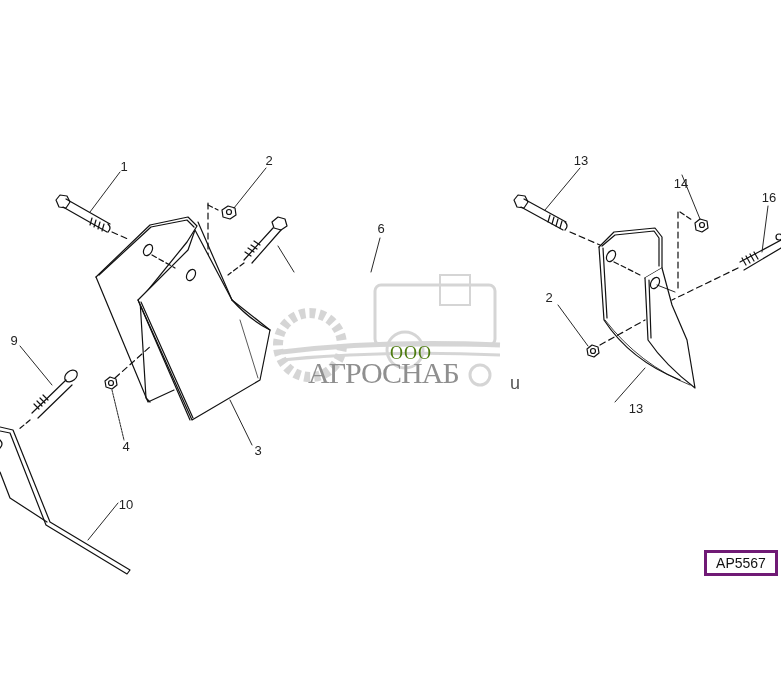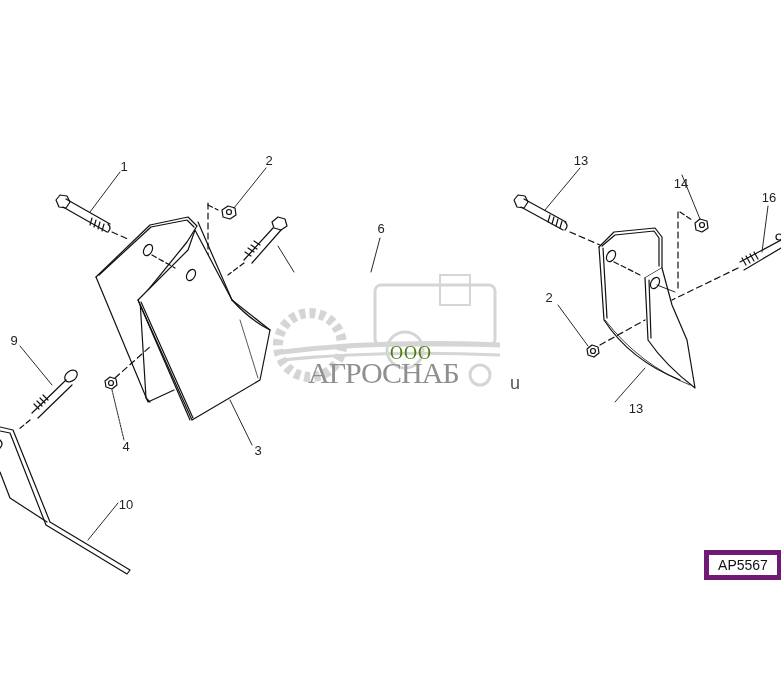--- a/index.html
+++ b/index.html
@@ -2,21 +2,21 @@
 <html><head>
 <meta charset="utf-8">
 <style>
   html, body { margin: 0; padding: 0; background: #ffffff; }
   body { width: 781px; height: 681px; position: relative; overflow: hidden; font-family: "Liberation Sans", sans-serif; }
   #stage { position: absolute; left: 0; top: 0; width: 781px; height: 681px; }
   svg { position: absolute; left: 0; top: 0; }
   .callout { position: absolute; font-family: "Liberation Sans", sans-serif; font-size: 13px; color: #222; width: 24px; height: 18px; text-align: center; line-height: 18px; }
   .callout::before { content: ""; position: absolute; width: 16px; height: 16px; border-radius: 50%; background: #dcdcdc; left: 4px; top: 0px; z-index: -1; }
   .callout span { position: relative; }
-  .ref-box { position: absolute; left: 704px; top: 550px; width: 68px; height: 20px; border: 5px solid #701a75; font-size: 14px; line-height: 20px; text-align: center; color: #111; background: #fff; }
+  .ref-box { position: absolute; left: 704px; top: 550px; width: 68px; height: 20px; border: 3px solid #701a75; font-size: 14px; line-height: 20px; text-align: center; color: #111; background: #fff; }
   .watermark { position: absolute; left: 270px; top: 270px; width: 270px; height: 130px; pointer-events: none; }
   .wm-ooo { position: absolute; left: 390px; top: 343px; font-family: "Liberation Serif", serif; font-size: 18px; color: #4d7c0f; letter-spacing: 1px; }
   .wm-name { position: absolute; left: 308px; top: 356px; font-family: "Liberation Serif", serif; font-size: 30px; color: #8f8f8f; letter-spacing: -1px; }
   .wm-u { position: absolute; left: 510px; top: 373px; font-family: "Liberation Sans", sans-serif; font-size: 18px; color: #555; }
 </style>
 </head>
 <body>
 
 <div id="stage">
 

